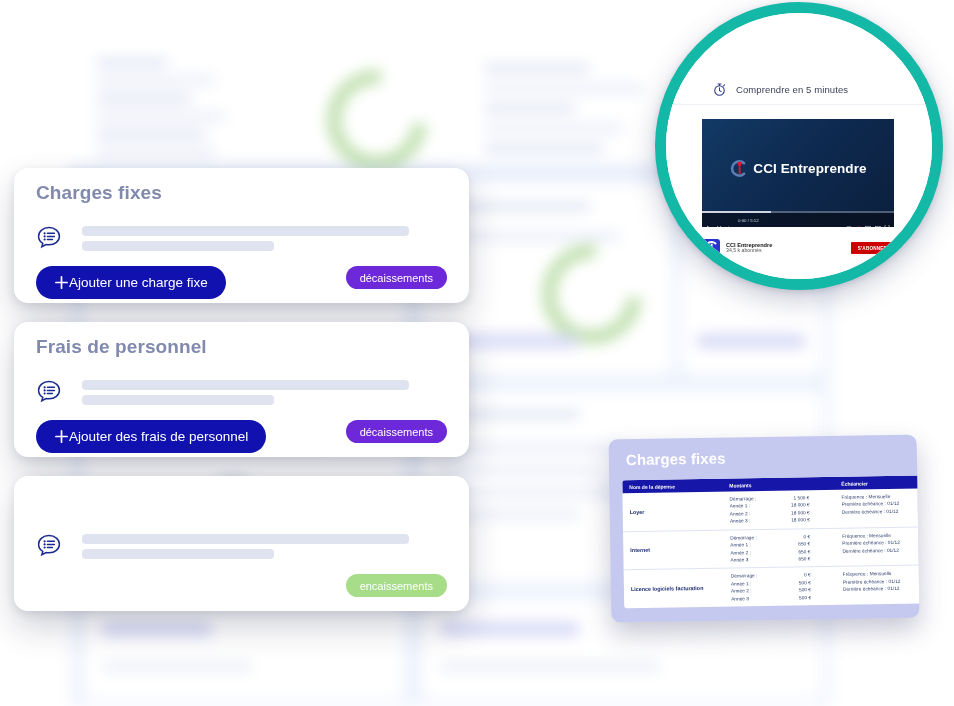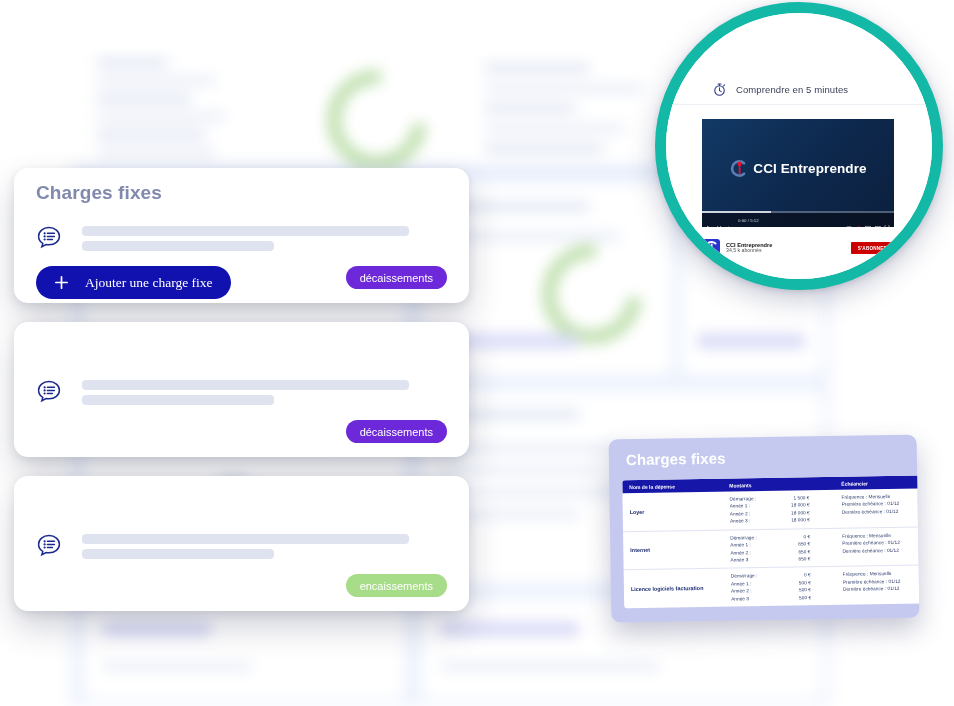--- a/index.html
+++ b/index.html
@@ -126,22 +126,22 @@
     position:absolute;left:22px;top:14px;font-size:19px;font-weight:bold;color:#8189ad;
     letter-spacing:.1px;white-space:nowrap;
   }
   .bubble{position:absolute;left:22px;top:57px;width:26px;height:26px;}
   .skel{position:absolute;border-radius:4px;background:#dfe3f0;}
   .skel.s1{left:68px;top:58px;width:327px;height:10px;}
   .skel.s2{left:68px;top:73px;width:192px;height:10px;}
   .add-btn{
     position:absolute;left:22px;top:98px;height:33px;border-radius:17px;
     background:#1111b0;color:#ffffff;border:none;
-    display:inline-flex;align-items:center;gap:16px;padding:0 18px;
-    font-size:13.5px;font-family:Liberation Serif, serif;white-space:nowrap;
+    display:inline-flex;align-items:center;gap:0;padding:0 18px;
+    font-size:13.5px;font-family:Liberation Sans, sans-serif;white-space:nowrap;
   }
   .plus{width:15px;height:15px;flex:none;}
   .badge{
     position:absolute;right:22px;bottom:14px;height:23px;border-radius:12px;
     display:inline-flex;align-items:center;padding:0 14px;
     color:#ffffff;font-size:11px;white-space:nowrap;
   }
   .badge.dec{background:#6d28d9;}
   .badge.enc{background:#a7dc88;}
 </style>
@@ -427,29 +427,38 @@
         <svg viewBox="0 0 16 16" width="15" height="15" stroke="#ffffff" stroke-width="1.8" stroke-linecap="round">
             <path d="M8 2v12M2 8h12"></path>
           </svg>
       </span>
       <span>Ajouter une charge fixe</span>
     </button>
     <span class="badge dec">décaissements</span>
   </div>
 
   <div class="card c-two">
+    <div class="card-title">Frais de personnel</div>
     <span class="bubble">
       <svg viewBox="0 0 26 26" width="26" height="26" fill="none" stroke="#1b2a8f" stroke-width="1.5">
         <path d="M13 2.6c5.9 0 10.4 3.8 10.4 8.6S18.9 19.8 13 19.8c-1 0-2-.1-2.9-.3l-4.3 2.2 1-3.3C4.1 16.8 2.6 14.3 2.6 11.2 2.6 6.4 7.1 2.6 13 2.6z"></path>
         <path d="M8.6 8.3h.05M8.6 11.4h.05M8.6 14.5h.05" stroke-linecap="round" stroke-width="2.2"></path>
         <path d="M11.4 8.3h7M11.4 11.4h7M11.4 14.5h5" stroke-linecap="round"></path>
       </svg>
     </span>
     <div class="skel s1"></div>
     <div class="skel s2"></div>
+    <button class="add-btn">
+      <span class="plus">
+        <svg viewBox="0 0 16 16" width="15" height="15" stroke="#ffffff" stroke-width="1.8" stroke-linecap="round">
+            <path d="M8 2v12M2 8h12"></path>
+          </svg>
+      </span>
+      <span>Ajouter des frais de personnel</span>
+    </button>
     <span class="badge dec">décaissements</span>
   </div>
 
   <div class="card c-three">
     <span class="bubble">
       <svg viewBox="0 0 26 26" width="26" height="26" fill="none" stroke="#1b2a8f" stroke-width="1.5">
         <path d="M13 2.6c5.9 0 10.4 3.8 10.4 8.6S18.9 19.8 13 19.8c-1 0-2-.1-2.9-.3l-4.3 2.2 1-3.3C4.1 16.8 2.6 14.3 2.6 11.2 2.6 6.4 7.1 2.6 13 2.6z"></path>
         <path d="M8.6 8.3h.05M8.6 11.4h.05M8.6 14.5h.05" stroke-linecap="round" stroke-width="2.2"></path>
         <path d="M11.4 8.3h7M11.4 11.4h7M11.4 14.5h5" stroke-linecap="round"></path>
       </svg>

